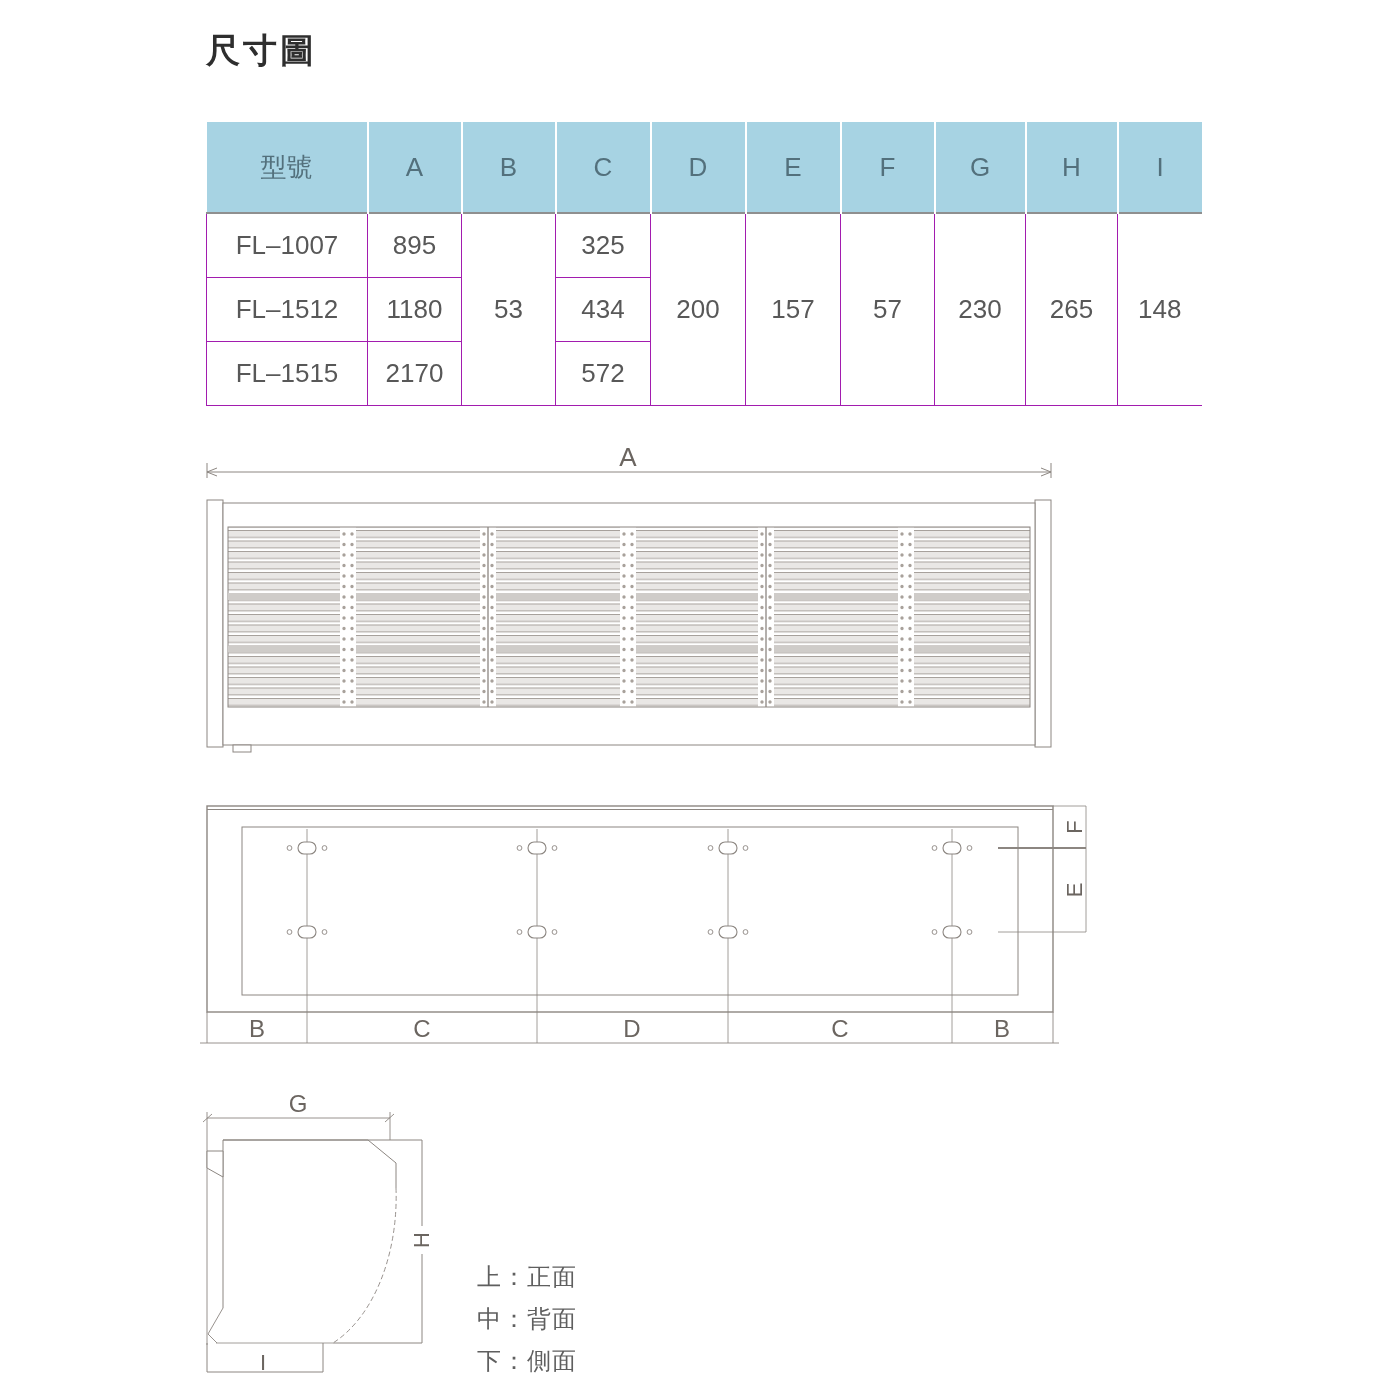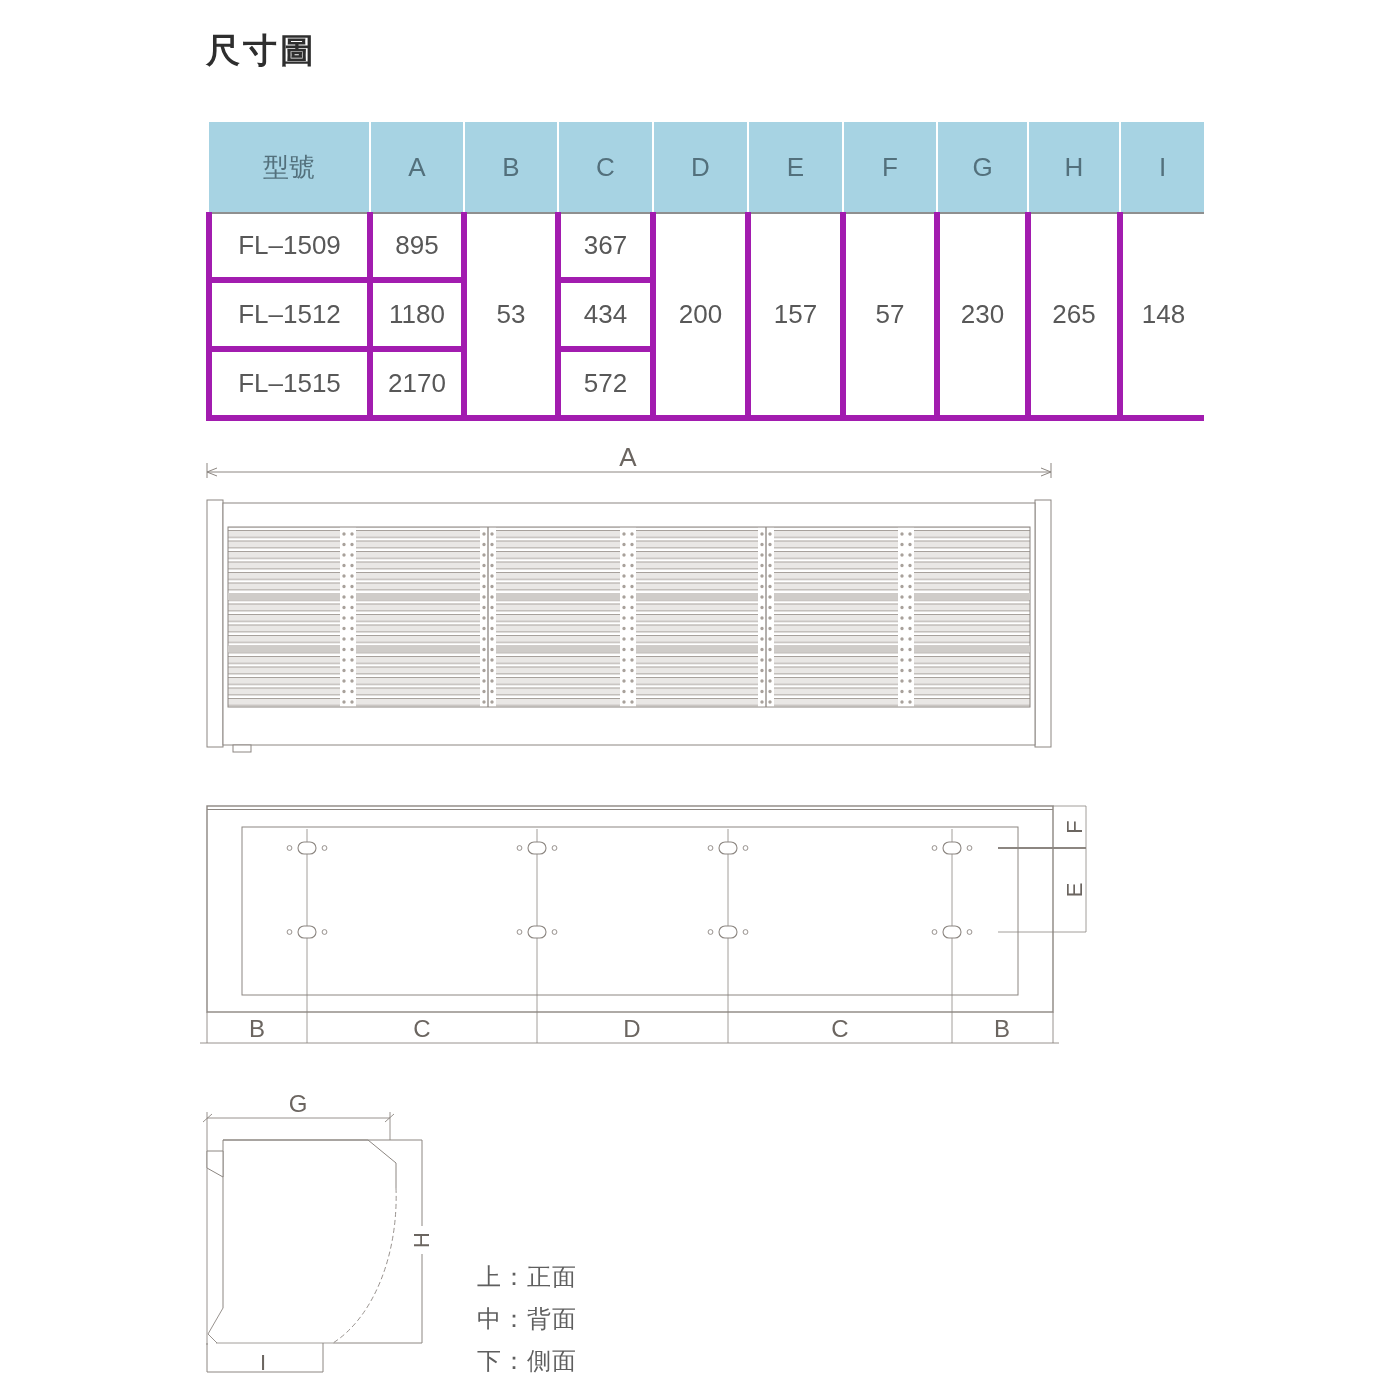--- a/index.html
+++ b/index.html
@@ -10,21 +10,21 @@
   .title{position:absolute;left:206px;top:28px;font-size:34px;font-weight:700;
          color:#2e2e2e;letter-spacing:3px;}
 
   
   .tbl-wrap{position:absolute;left:206px;top:122px;}
   table{border-collapse:collapse;table-layout:fixed;width:995px;}
   th{background:#a7d3e3;color:#53707c;font-size:26px;font-weight:400;
      height:88px;text-align:center;border-left:2px solid #ffffff;}
   th:first-child{border-left:none;}
   td{height:61px;text-align:center;font-size:26px;color:#585858;
-     border:6px solid #a21caf;background:#fff;}
+     border:1px solid #a21caf;background:#fff;}
   tbody tr:first-child td{border-top:2px solid #8f8f8f;}
   td.no-r{border-right:none;}
 
   
   svg{position:absolute;overflow:visible;}
   svg.front{left:190px;top:455px;}
   svg.back{left:190px;top:795px;}
   svg.side{left:195px;top:1098px;}
   .dimlabel{font-family:"Liberation Sans",sans-serif;fill:#6b6560;}
 
@@ -62,24 +62,24 @@
           <th>D</th>
           <th>E</th>
           <th>F</th>
           <th>G</th>
           <th>H</th>
           <th>I</th>
         </tr>
       </thead>
       <tbody>
         <tr>
-          <td>FL–1509</td>
+          <td>FL–1007</td>
           <td>895</td>
           <td rowspan="3">53</td>
-          <td>367</td>
+          <td>325</td>
           <td rowspan="3">200</td>
           <td rowspan="3">157</td>
           <td rowspan="3">57</td>
           <td rowspan="3">230</td>
           <td rowspan="3">265</td>
           <td rowspan="3" class="no-r">148</td>
         </tr>
         <tr>
           <td>FL–1512</td>
           <td>1180</td>

